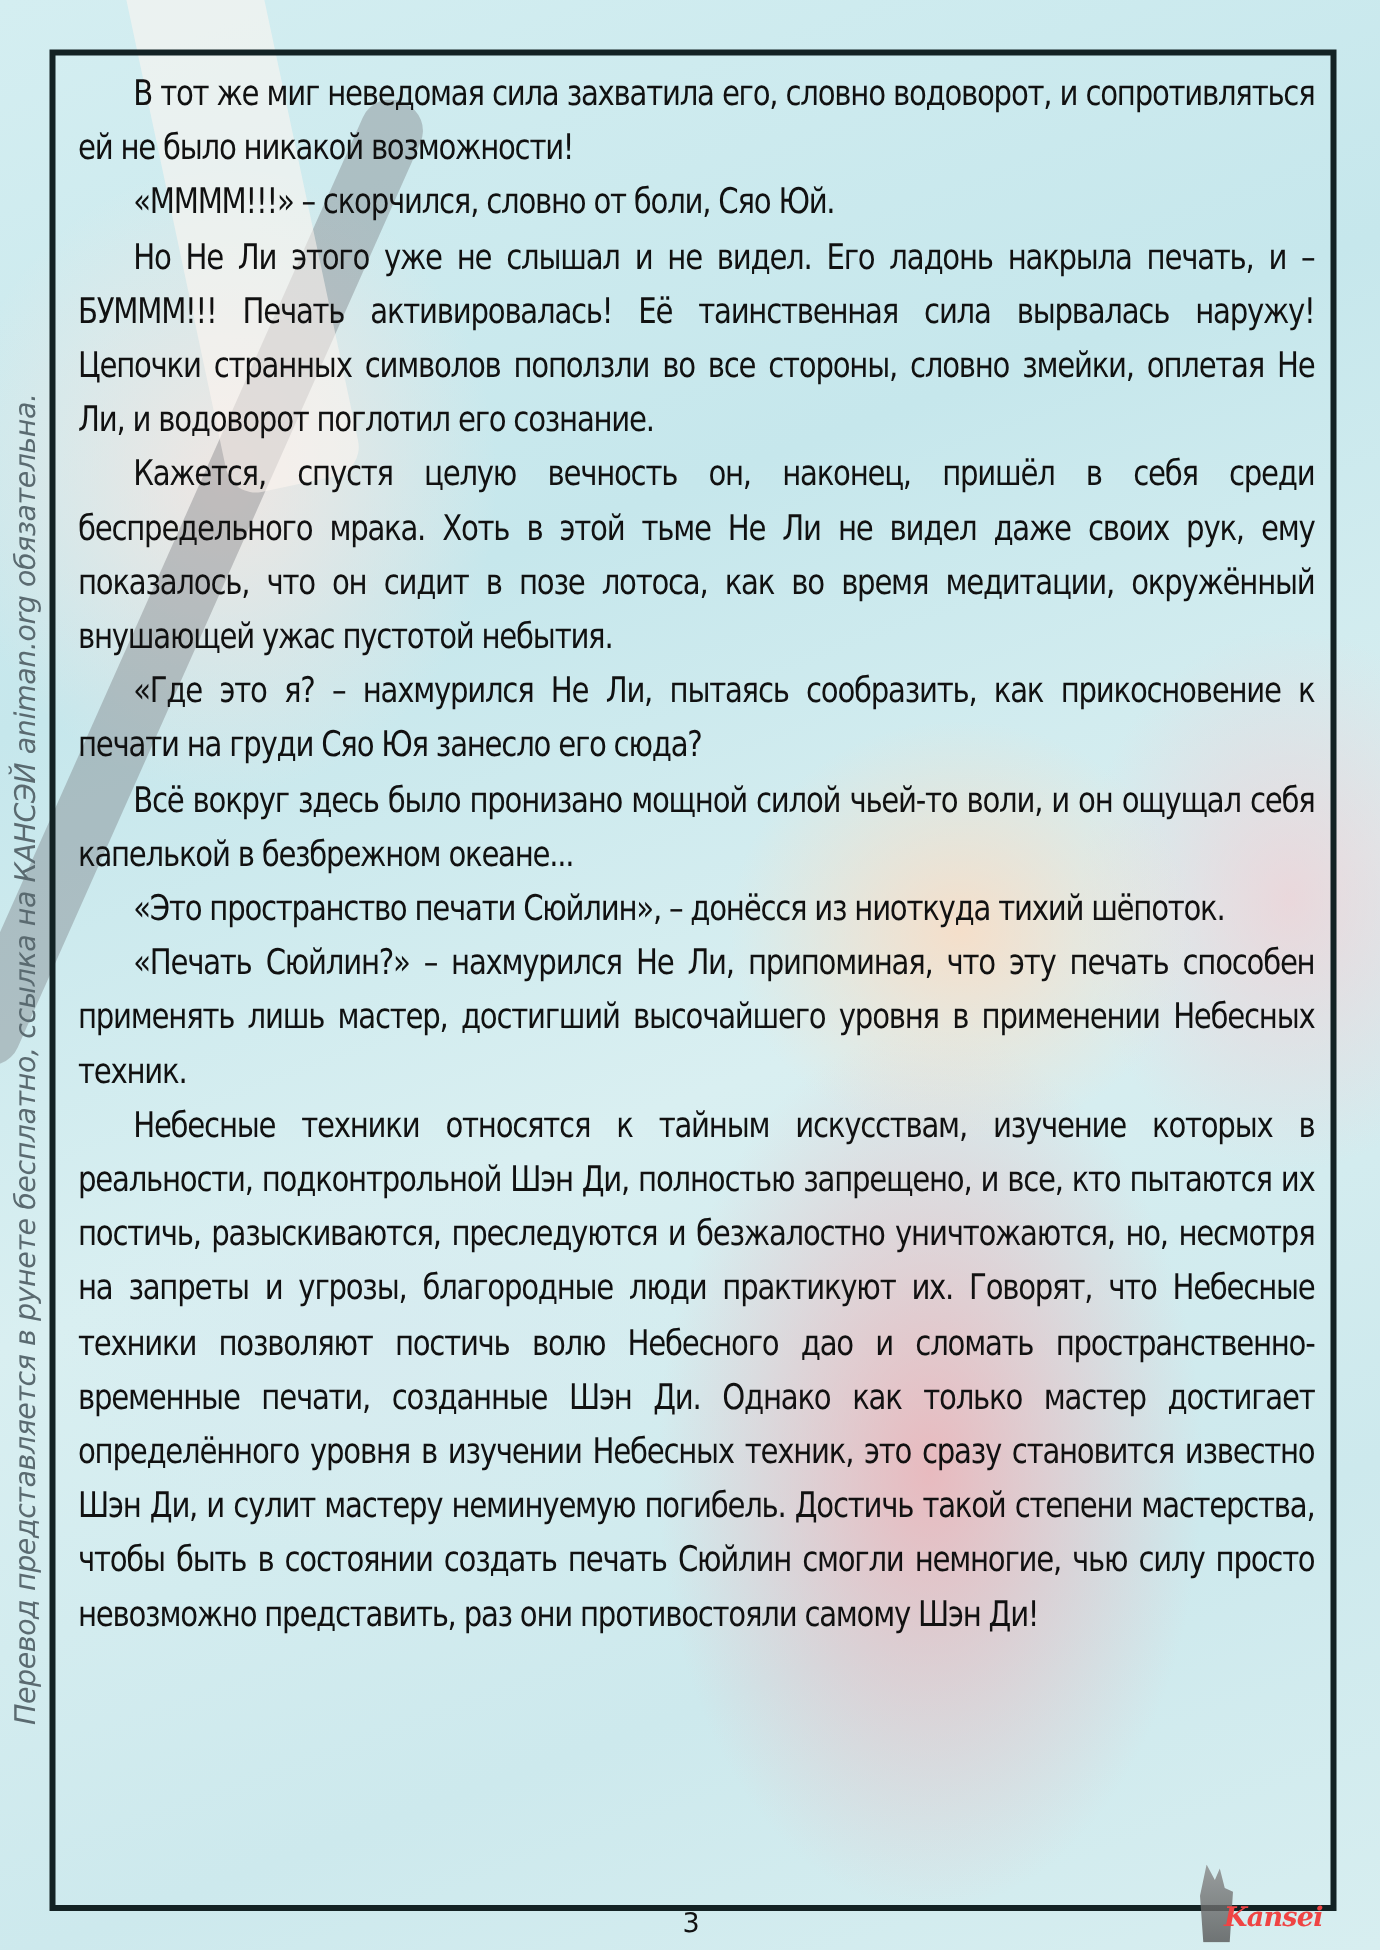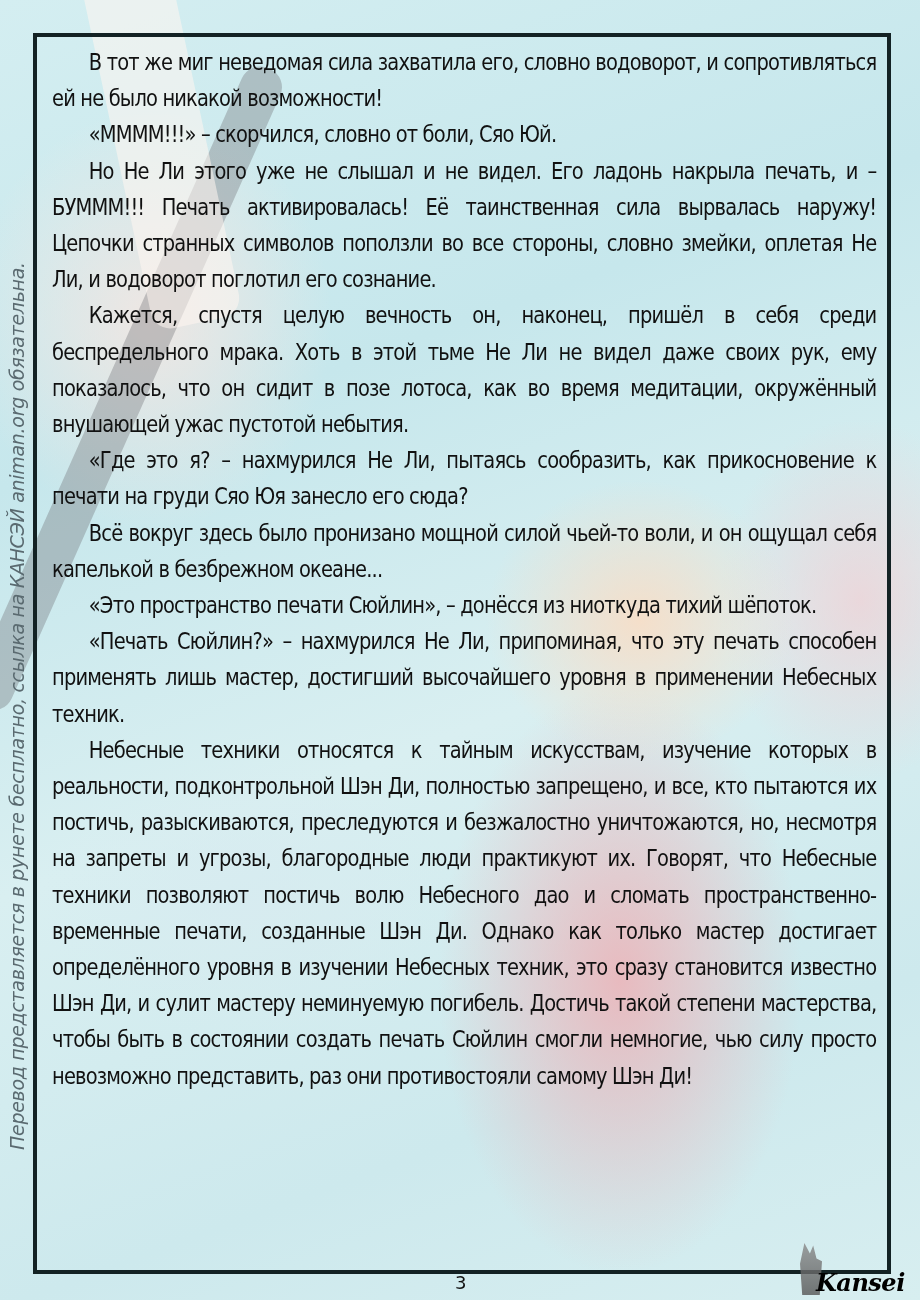--- a/index.html
+++ b/index.html
@@ -47,21 +47,21 @@
   }
   .logo .mark {
     position: absolute; left: 0; top: 0; width: 22px; height: 52px;
     background: linear-gradient(180deg, #8a8a8a, #555);
     clip-path: polygon(20% 0, 45% 20%, 60% 5%, 75% 30%, 100% 35%, 90% 100%, 10% 100%, 0 40%);
     opacity: 0.8;
   }
   .logo .word {
     position: absolute; left: 16px; top: 25px;
     font-family: "DejaVu Serif", serif; font-style: italic; font-weight: bold;
-    font-size: 24px; color: #000000; letter-spacing: -0.5px;
+    font-size: 18px; color: #ef4444; letter-spacing: -0.5px;
   }
 </style>
 </head>
 <body>
 
 <div class="streak" style="left:250px; top:60px; width:42px; height:700px; transform:rotate(24deg);"></div>
 <div class="streak" style="left:80px; top:-20px; width:90px; height:360px; transform:rotate(-12deg); background:rgba(255,245,240,0.55);"></div>
 
 <div class="side">Перевод представляется в рунете бесплатно, ссылка на КАНСЭЙ animan.org обязательна.</div>
 

